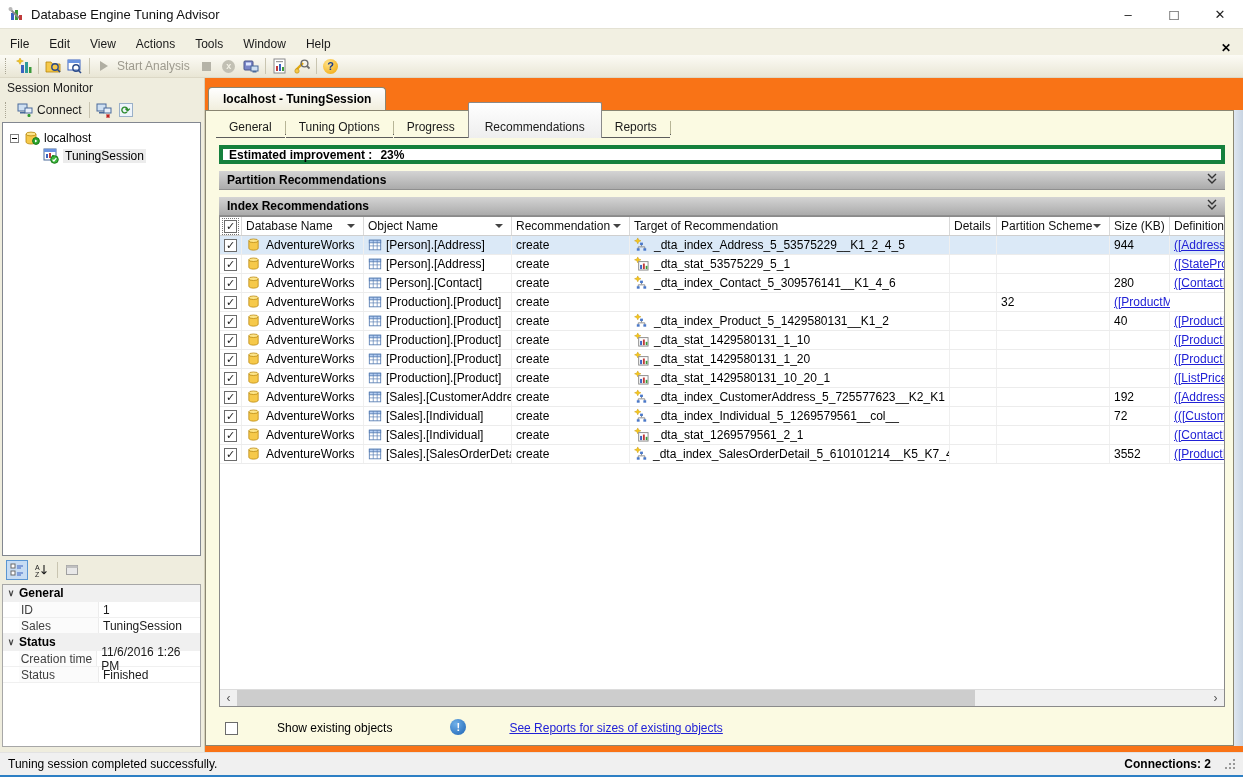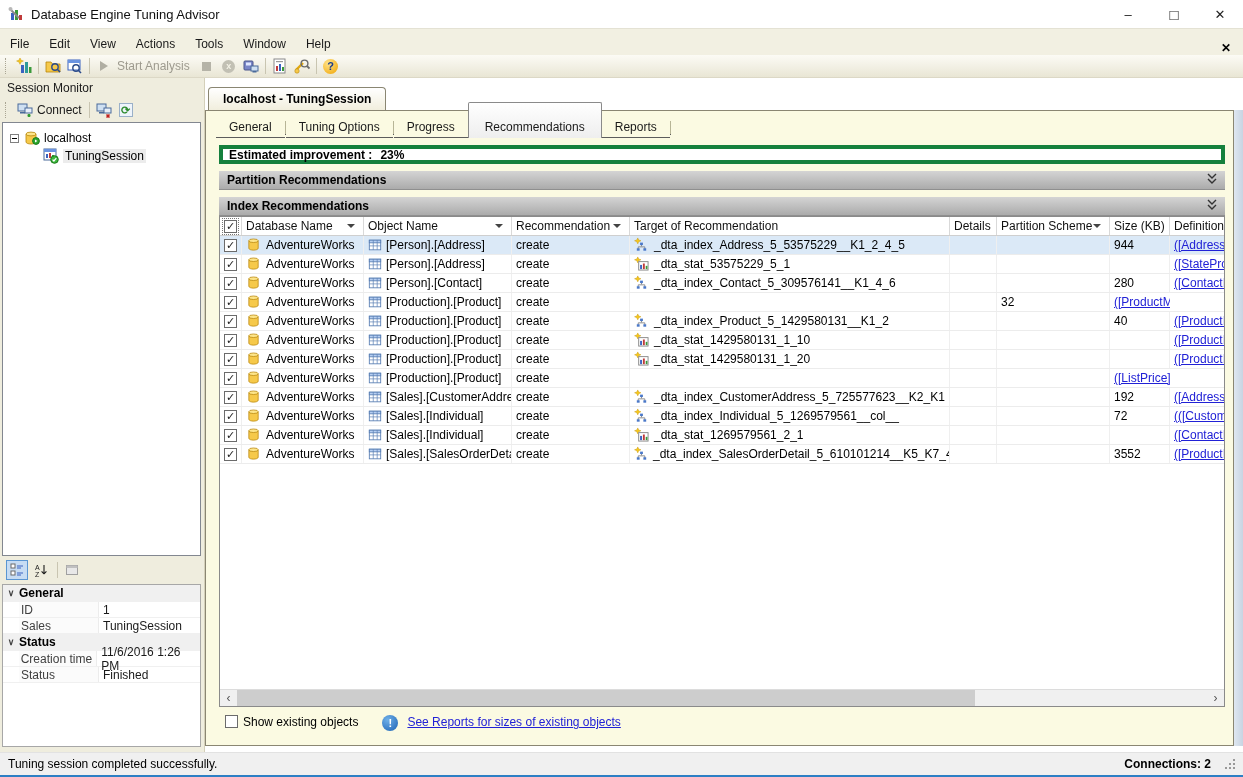--- a/index.html
+++ b/index.html
@@ -50,21 +50,21 @@
   .pg-btn { width:22px; height:20px; display:flex; align-items:center; justify-content:center; margin-right:2px; }
   .pg-btn.pressed { background:#c6dcf3; border:1px solid #5a96d2; }
   .prop-box { position:absolute; left:2px; top:506px; width:199px; bottom:5px; background:#fff; border:1px solid #a7a7a7; overflow:hidden; }
   .prow { display:flex; height:16px; border-bottom:1px solid #f0f0f0; align-items:center; }
   .prow.cat { background:#f0f0f0; height:17px; font-weight:bold; }
   .prow .gutter { width:16px; text-align:center; font-size:9px; color:#444; }
   .prow .plabel { width:80px; color:#3f3f3f; border-right:1px solid #ececec; padding-left:2px; height:100%; display:flex; align-items:center; background:#fbfbfb; }
   .prow .pvalue { padding-left:4px; color:#1a1a1a; }
 
   
-  .doc-area { position:absolute; left:205px; top:78px; right:0; height:674px; background:#ffffff;text-decoration:underline; }
+  .doc-area { position:absolute; left:205px; top:78px; right:0; height:674px; background:#f97316;text-decoration:underline; }
   .doc-tab { position:absolute; left:3px; top:9px; height:23px; padding:0 14px; background:linear-gradient(#ffffff,#f1eedd); border:1px solid #8a8672; border-bottom:none; border-radius:4px 4px 0 0; font-weight:bold; display:flex; align-items:center; }
   .right-strip { position:absolute; right:0; top:32px; width:9px; bottom:6px; background:linear-gradient(90deg,#dfe7f0,#c8d4e2); }
   .tab-page { position:absolute; left:0; top:32px; right:9px; bottom:6px; background:#fbfae2; border:1px solid #8a8672; }
 
   .subtabs { position:absolute; left:10px; top:4px; height:23px; display:flex; align-items:flex-end; }
   .subtab { padding:4px 13px 3px; color:#1a1a1a; border-bottom:1px solid #5c5c5c; }
   .subtab-sep { width:1px; height:14px; background:#b7b596; margin-bottom:3px; border-bottom:1px solid #5c5c5c; }
   .subtab.active { background:linear-gradient(#ffffff,#eeeeee); border:1px solid #8a8a8a; border-bottom:none; border-radius:2px 2px 0 0; padding:17px 16px 4px; }
 
   .est-bar { position:absolute; left:13px; top:34px; width:1006px; height:19px; background:#fff; border:4px solid #15803d; display:flex; align-items:center; padding-left:6px; font-weight:bold; }
@@ -86,21 +86,21 @@
   .tcell .txt { margin-left:4px; }
   .def-cell { color:#2121d6; text-decoration:underline; }
   .cb { width:13px; height:13px; background:#fff; border:1px solid #6b6b6b; display:flex; align-items:center; justify-content:center; font-size:11px; line-height:11px; color:#222; }
   .cb.header-cb { outline:1px dotted #777; outline-offset:1px; }
   .grid-fill { flex:1; }
 
   .hscroll { height:17px; flex:none; background:#f0f0f0; border-top:1px solid #dcdcdc; display:flex; align-items:stretch; }
   .hs-btn { width:17px; display:flex; align-items:center; justify-content:center; color:#555; font-size:12px; }
   .hs-thumb { width:738px; background:#cdcdcd; }
 
-  .bottom-row { position:absolute; left:13px; top:604px; height:20px; display:flex; align-items:flex-start; }
+  .bottom-row { position:absolute; left:13px; top:604px; height:20px; display:flex; align-items:flex-end;gap:34px; }
   .bottom-row .lbl { margin-left:5px; }
   .info-ball { margin-left:24px; width:16px; height:16px; border-radius:50%; background:radial-gradient(circle at 35% 30%, #6fb0e8, #1c62b4); color:#fff; font-weight:bold; font-size:11px; display:flex; align-items:center; justify-content:center; }
   .rep-link { margin-left:9px; color:#2121d6; text-decoration:underline; }
 
   
   .statusbar { position:absolute; left:0; top:752px; width:100%; height:25px; background:#f0f0f0; border-top:1px solid #e2e2e2; border-bottom:2px solid #2d7fc4; display:flex; align-items:center; padding:0 8px; }
   .statusbar .conn { margin-left:auto; margin-right:14px;font-weight:bold; }
   .grip-dots { width:10px; height:10px; background:
       radial-gradient(circle 1px at 9px 9px, #999 99%, transparent),
       radial-gradient(circle 1px at 9px 5px, #999 99%, transparent),
@@ -772,174 +772,40 @@
                   <rect x="1.5" y="2.5" width="13" height="11" fill="#fff" stroke="#5a7fb4"></rect>
                   <rect x="1.5" y="2.5" width="13" height="3" fill="#b5cef2" stroke="#5a7fb4"></rect>
                   <path d="M6 2.5v11M10.5 2.5v11M1.5 9h13" stroke="#5a7fb4" stroke-width=".8"></path>
                 </svg>
       </span>
       <span class="txt">[Production].[Product]</span>
     </div>
     <div class="tcell">
               <span>create</span>
             </div>
-    <div class="tcell"></div>
-    <div class="tcell"></div>
-    <div class="tcell">
-              <span></span>
-            </div>
-    <div class="tcell def-cell" style="border-right:none;">
-              <span>([ListPrice],</span>
-            </div>
-  </div>
-
-  <div class="trow">
-    <div class="tcell" style="justify-content:center;">
-      <span class="cb">✓</span>
-    </div>
-    <div class="tcell">
-      <span class="icon16">
-        <svg viewBox="0 0 16 16" width="15" height="15">
-                  <path d="M3 4v8c0 1.2 2.3 2 5 2s5-.8 5-2V4" fill="#f6c94a" stroke="#b8860b" stroke-width=".8"></path>
-                  <ellipse cx="8" cy="4" rx="5" ry="1.9" fill="#fde58a" stroke="#b8860b" stroke-width=".8"></ellipse>
-                </svg>
-      </span>
-      <span class="txt">AdventureWorks</span>
-    </div>
-    <div class="tcell">
-      <span class="icon14">
-        <svg viewBox="0 0 16 16" width="14" height="14">
-                  <rect x="1.5" y="2.5" width="13" height="11" fill="#fff" stroke="#5a7fb4"></rect>
-                  <rect x="1.5" y="2.5" width="13" height="3" fill="#b5cef2" stroke="#5a7fb4"></rect>
-                  <path d="M6 2.5v11M10.5 2.5v11M1.5 9h13" stroke="#5a7fb4" stroke-width=".8"></path>
-                </svg>
-      </span>
-      <span class="txt">[Sales].[CustomerAddress]</span>
-    </div>
-    <div class="tcell">
-              <span>create</span>
-            </div>
-    <div class="tcell">
-      <span class="icon16 ticon index">
-        <svg class="ic-index" viewBox="0 0 16 16" width="15" height="15">
-                  <path d="M4 1l1 2.2L7.4 4 5 5 4 7.3 3 5 .6 4 3 3.2z" fill="#f8c819" stroke="#c79810" stroke-width=".5"></path>
-                  <path d="M8 8v2M4.5 12.5V10.5h7v2" stroke="#8a8a8a" fill="none"></path>
-                  <rect x="6.5" y="6" width="3" height="2.6" fill="#4a78c8"></rect>
-                  <rect x="3" y="12" width="3" height="2.6" fill="#4a78c8"></rect>
-                  <rect x="10" y="12" width="3" height="2.6" fill="#4a78c8"></rect>
-                </svg>
-        
-      </span>
-      <span class="txt">_dta_index_CustomerAddress_5_725577623__K2_K1</span>
-    </div>
-    <div class="tcell"></div>
-    <div class="tcell"></div>
-    <div class="tcell">
-              <span>192</span>
-            </div>
-    <div class="tcell def-cell" style="border-right:none;">
-              <span>([AddressID</span>
-            </div>
-  </div>
-
-  <div class="trow">
-    <div class="tcell" style="justify-content:center;">
-      <span class="cb">✓</span>
-    </div>
-    <div class="tcell">
-      <span class="icon16">
-        <svg viewBox="0 0 16 16" width="15" height="15">
-                  <path d="M3 4v8c0 1.2 2.3 2 5 2s5-.8 5-2V4" fill="#f6c94a" stroke="#b8860b" stroke-width=".8"></path>
-                  <ellipse cx="8" cy="4" rx="5" ry="1.9" fill="#fde58a" stroke="#b8860b" stroke-width=".8"></ellipse>
-                </svg>
-      </span>
-      <span class="txt">AdventureWorks</span>
-    </div>
-    <div class="tcell">
-      <span class="icon14">
-        <svg viewBox="0 0 16 16" width="14" height="14">
-                  <rect x="1.5" y="2.5" width="13" height="11" fill="#fff" stroke="#5a7fb4"></rect>
-                  <rect x="1.5" y="2.5" width="13" height="3" fill="#b5cef2" stroke="#5a7fb4"></rect>
-                  <path d="M6 2.5v11M10.5 2.5v11M1.5 9h13" stroke="#5a7fb4" stroke-width=".8"></path>
-                </svg>
-      </span>
-      <span class="txt">[Sales].[Individual]</span>
-    </div>
-    <div class="tcell">
-              <span>create</span>
-            </div>
-    <div class="tcell">
-      <span class="icon16 ticon index">
-        <svg class="ic-index" viewBox="0 0 16 16" width="15" height="15">
-                  <path d="M4 1l1 2.2L7.4 4 5 5 4 7.3 3 5 .6 4 3 3.2z" fill="#f8c819" stroke="#c79810" stroke-width=".5"></path>
-                  <path d="M8 8v2M4.5 12.5V10.5h7v2" stroke="#8a8a8a" fill="none"></path>
-                  <rect x="6.5" y="6" width="3" height="2.6" fill="#4a78c8"></rect>
-                  <rect x="3" y="12" width="3" height="2.6" fill="#4a78c8"></rect>
-                  <rect x="10" y="12" width="3" height="2.6" fill="#4a78c8"></rect>
-                </svg>
-        
-      </span>
-      <span class="txt">_dta_index_Individual_5_1269579561__col__</span>
-    </div>
-    <div class="tcell"></div>
-    <div class="tcell"></div>
-    <div class="tcell">
-              <span>72</span>
-            </div>
-    <div class="tcell def-cell" style="border-right:none;">
-              <span>(([Customer</span>
-            </div>
-  </div>
-
-  <div class="trow">
-    <div class="tcell" style="justify-content:center;">
-      <span class="cb">✓</span>
-    </div>
-    <div class="tcell">
-      <span class="icon16">
-        <svg viewBox="0 0 16 16" width="15" height="15">
-                  <path d="M3 4v8c0 1.2 2.3 2 5 2s5-.8 5-2V4" fill="#f6c94a" stroke="#b8860b" stroke-width=".8"></path>
-                  <ellipse cx="8" cy="4" rx="5" ry="1.9" fill="#fde58a" stroke="#b8860b" stroke-width=".8"></ellipse>
-                </svg>
-      </span>
-      <span class="txt">AdventureWorks</span>
-    </div>
-    <div class="tcell">
-      <span class="icon14">
-        <svg viewBox="0 0 16 16" width="14" height="14">
-                  <rect x="1.5" y="2.5" width="13" height="11" fill="#fff" stroke="#5a7fb4"></rect>
-                  <rect x="1.5" y="2.5" width="13" height="3" fill="#b5cef2" stroke="#5a7fb4"></rect>
-                  <path d="M6 2.5v11M10.5 2.5v11M1.5 9h13" stroke="#5a7fb4" stroke-width=".8"></path>
-                </svg>
-      </span>
-      <span class="txt">[Sales].[Individual]</span>
-    </div>
-    <div class="tcell">
-              <span>create</span>
-            </div>
     <div class="tcell">
       <span class="icon16 ticon stat">
         
         <svg class="ic-stat" viewBox="0 0 16 16" width="15" height="15">
                   <path d="M4 1l1 2.2L7.4 4 5 5 4 7.3 3 5 .6 4 3 3.2z" fill="#f8c819" stroke="#c79810" stroke-width=".5"></path>
                   <rect x="5" y="6" width="10" height="9" fill="#fff" stroke="#888"></rect>
                   <rect x="6.5" y="9.5" width="2" height="4.5" fill="#3a63c0"></rect>
                   <rect x="9.5" y="8" width="2" height="6" fill="#c03a3a"></rect>
                   <rect x="12.5" y="10.5" width="1.8" height="3.5" fill="#3a9a3a"></rect>
                 </svg>
       </span>
-      <span class="txt">_dta_stat_1269579561_2_1</span>
+      <span class="txt">_dta_stat_1429580131_10_20_1</span>
     </div>
     <div class="tcell"></div>
     <div class="tcell"></div>
     <div class="tcell">
               <span></span>
             </div>
     <div class="tcell def-cell" style="border-right:none;">
-              <span>([ContactID</span>
+              <span>([ListPrice],</span>
             </div>
   </div>
 
   <div class="trow">
     <div class="tcell" style="justify-content:center;">
       <span class="cb">✓</span>
     </div>
     <div class="tcell">
       <span class="icon16">
         <svg viewBox="0 0 16 16" width="15" height="15">
@@ -950,36 +816,183 @@
       <span class="txt">AdventureWorks</span>
     </div>
     <div class="tcell">
       <span class="icon14">
         <svg viewBox="0 0 16 16" width="14" height="14">
                   <rect x="1.5" y="2.5" width="13" height="11" fill="#fff" stroke="#5a7fb4"></rect>
                   <rect x="1.5" y="2.5" width="13" height="3" fill="#b5cef2" stroke="#5a7fb4"></rect>
                   <path d="M6 2.5v11M10.5 2.5v11M1.5 9h13" stroke="#5a7fb4" stroke-width=".8"></path>
                 </svg>
       </span>
-      <span class="txt">[Sales].[SalesOrderDetail]</span>
+      <span class="txt">[Sales].[CustomerAddress]</span>
     </div>
     <div class="tcell">
               <span>create</span>
             </div>
     <div class="tcell">
       <span class="icon16 ticon index">
         <svg class="ic-index" viewBox="0 0 16 16" width="15" height="15">
                   <path d="M4 1l1 2.2L7.4 4 5 5 4 7.3 3 5 .6 4 3 3.2z" fill="#f8c819" stroke="#c79810" stroke-width=".5"></path>
                   <path d="M8 8v2M4.5 12.5V10.5h7v2" stroke="#8a8a8a" fill="none"></path>
                   <rect x="6.5" y="6" width="3" height="2.6" fill="#4a78c8"></rect>
                   <rect x="3" y="12" width="3" height="2.6" fill="#4a78c8"></rect>
                   <rect x="10" y="12" width="3" height="2.6" fill="#4a78c8"></rect>
                 </svg>
         
       </span>
+      <span class="txt">_dta_index_CustomerAddress_5_725577623__K2_K1</span>
+    </div>
+    <div class="tcell"></div>
+    <div class="tcell"></div>
+    <div class="tcell">
+              <span>192</span>
+            </div>
+    <div class="tcell def-cell" style="border-right:none;">
+              <span>([AddressID</span>
+            </div>
+  </div>
+
+  <div class="trow">
+    <div class="tcell" style="justify-content:center;">
+      <span class="cb">✓</span>
+    </div>
+    <div class="tcell">
+      <span class="icon16">
+        <svg viewBox="0 0 16 16" width="15" height="15">
+                  <path d="M3 4v8c0 1.2 2.3 2 5 2s5-.8 5-2V4" fill="#f6c94a" stroke="#b8860b" stroke-width=".8"></path>
+                  <ellipse cx="8" cy="4" rx="5" ry="1.9" fill="#fde58a" stroke="#b8860b" stroke-width=".8"></ellipse>
+                </svg>
+      </span>
+      <span class="txt">AdventureWorks</span>
+    </div>
+    <div class="tcell">
+      <span class="icon14">
+        <svg viewBox="0 0 16 16" width="14" height="14">
+                  <rect x="1.5" y="2.5" width="13" height="11" fill="#fff" stroke="#5a7fb4"></rect>
+                  <rect x="1.5" y="2.5" width="13" height="3" fill="#b5cef2" stroke="#5a7fb4"></rect>
+                  <path d="M6 2.5v11M10.5 2.5v11M1.5 9h13" stroke="#5a7fb4" stroke-width=".8"></path>
+                </svg>
+      </span>
+      <span class="txt">[Sales].[Individual]</span>
+    </div>
+    <div class="tcell">
+              <span>create</span>
+            </div>
+    <div class="tcell">
+      <span class="icon16 ticon index">
+        <svg class="ic-index" viewBox="0 0 16 16" width="15" height="15">
+                  <path d="M4 1l1 2.2L7.4 4 5 5 4 7.3 3 5 .6 4 3 3.2z" fill="#f8c819" stroke="#c79810" stroke-width=".5"></path>
+                  <path d="M8 8v2M4.5 12.5V10.5h7v2" stroke="#8a8a8a" fill="none"></path>
+                  <rect x="6.5" y="6" width="3" height="2.6" fill="#4a78c8"></rect>
+                  <rect x="3" y="12" width="3" height="2.6" fill="#4a78c8"></rect>
+                  <rect x="10" y="12" width="3" height="2.6" fill="#4a78c8"></rect>
+                </svg>
+        
+      </span>
+      <span class="txt">_dta_index_Individual_5_1269579561__col__</span>
+    </div>
+    <div class="tcell"></div>
+    <div class="tcell"></div>
+    <div class="tcell">
+              <span>72</span>
+            </div>
+    <div class="tcell def-cell" style="border-right:none;">
+              <span>(([Customer</span>
+            </div>
+  </div>
+
+  <div class="trow">
+    <div class="tcell" style="justify-content:center;">
+      <span class="cb">✓</span>
+    </div>
+    <div class="tcell">
+      <span class="icon16">
+        <svg viewBox="0 0 16 16" width="15" height="15">
+                  <path d="M3 4v8c0 1.2 2.3 2 5 2s5-.8 5-2V4" fill="#f6c94a" stroke="#b8860b" stroke-width=".8"></path>
+                  <ellipse cx="8" cy="4" rx="5" ry="1.9" fill="#fde58a" stroke="#b8860b" stroke-width=".8"></ellipse>
+                </svg>
+      </span>
+      <span class="txt">AdventureWorks</span>
+    </div>
+    <div class="tcell">
+      <span class="icon14">
+        <svg viewBox="0 0 16 16" width="14" height="14">
+                  <rect x="1.5" y="2.5" width="13" height="11" fill="#fff" stroke="#5a7fb4"></rect>
+                  <rect x="1.5" y="2.5" width="13" height="3" fill="#b5cef2" stroke="#5a7fb4"></rect>
+                  <path d="M6 2.5v11M10.5 2.5v11M1.5 9h13" stroke="#5a7fb4" stroke-width=".8"></path>
+                </svg>
+      </span>
+      <span class="txt">[Sales].[Individual]</span>
+    </div>
+    <div class="tcell">
+              <span>create</span>
+            </div>
+    <div class="tcell">
+      <span class="icon16 ticon stat">
+        
+        <svg class="ic-stat" viewBox="0 0 16 16" width="15" height="15">
+                  <path d="M4 1l1 2.2L7.4 4 5 5 4 7.3 3 5 .6 4 3 3.2z" fill="#f8c819" stroke="#c79810" stroke-width=".5"></path>
+                  <rect x="5" y="6" width="10" height="9" fill="#fff" stroke="#888"></rect>
+                  <rect x="6.5" y="9.5" width="2" height="4.5" fill="#3a63c0"></rect>
+                  <rect x="9.5" y="8" width="2" height="6" fill="#c03a3a"></rect>
+                  <rect x="12.5" y="10.5" width="1.8" height="3.5" fill="#3a9a3a"></rect>
+                </svg>
+      </span>
+      <span class="txt">_dta_stat_1269579561_2_1</span>
+    </div>
+    <div class="tcell"></div>
+    <div class="tcell"></div>
+    <div class="tcell">
+              <span></span>
+            </div>
+    <div class="tcell def-cell" style="border-right:none;">
+              <span>([ContactID</span>
+            </div>
+  </div>
+
+  <div class="trow">
+    <div class="tcell" style="justify-content:center;">
+      <span class="cb">✓</span>
+    </div>
+    <div class="tcell">
+      <span class="icon16">
+        <svg viewBox="0 0 16 16" width="15" height="15">
+                  <path d="M3 4v8c0 1.2 2.3 2 5 2s5-.8 5-2V4" fill="#f6c94a" stroke="#b8860b" stroke-width=".8"></path>
+                  <ellipse cx="8" cy="4" rx="5" ry="1.9" fill="#fde58a" stroke="#b8860b" stroke-width=".8"></ellipse>
+                </svg>
+      </span>
+      <span class="txt">AdventureWorks</span>
+    </div>
+    <div class="tcell">
+      <span class="icon14">
+        <svg viewBox="0 0 16 16" width="14" height="14">
+                  <rect x="1.5" y="2.5" width="13" height="11" fill="#fff" stroke="#5a7fb4"></rect>
+                  <rect x="1.5" y="2.5" width="13" height="3" fill="#b5cef2" stroke="#5a7fb4"></rect>
+                  <path d="M6 2.5v11M10.5 2.5v11M1.5 9h13" stroke="#5a7fb4" stroke-width=".8"></path>
+                </svg>
+      </span>
+      <span class="txt">[Sales].[SalesOrderDetail]</span>
+    </div>
+    <div class="tcell">
+              <span>create</span>
+            </div>
+    <div class="tcell">
+      <span class="icon16 ticon index">
+        <svg class="ic-index" viewBox="0 0 16 16" width="15" height="15">
+                  <path d="M4 1l1 2.2L7.4 4 5 5 4 7.3 3 5 .6 4 3 3.2z" fill="#f8c819" stroke="#c79810" stroke-width=".5"></path>
+                  <path d="M8 8v2M4.5 12.5V10.5h7v2" stroke="#8a8a8a" fill="none"></path>
+                  <rect x="6.5" y="6" width="3" height="2.6" fill="#4a78c8"></rect>
+                  <rect x="3" y="12" width="3" height="2.6" fill="#4a78c8"></rect>
+                  <rect x="10" y="12" width="3" height="2.6" fill="#4a78c8"></rect>
+                </svg>
+        
+      </span>
       <span class="txt">_dta_index_SalesOrderDetail_5_610101214__K5_K7_4_8</span>
     </div>
     <div class="tcell"></div>
     <div class="tcell"></div>
     <div class="tcell">
               <span>3552</span>
             </div>
     <div class="tcell def-cell" style="border-right:none;">
               <span>([ProductID</span>
             </div>

